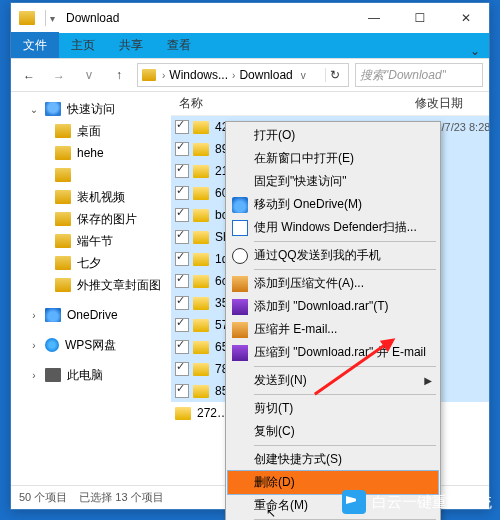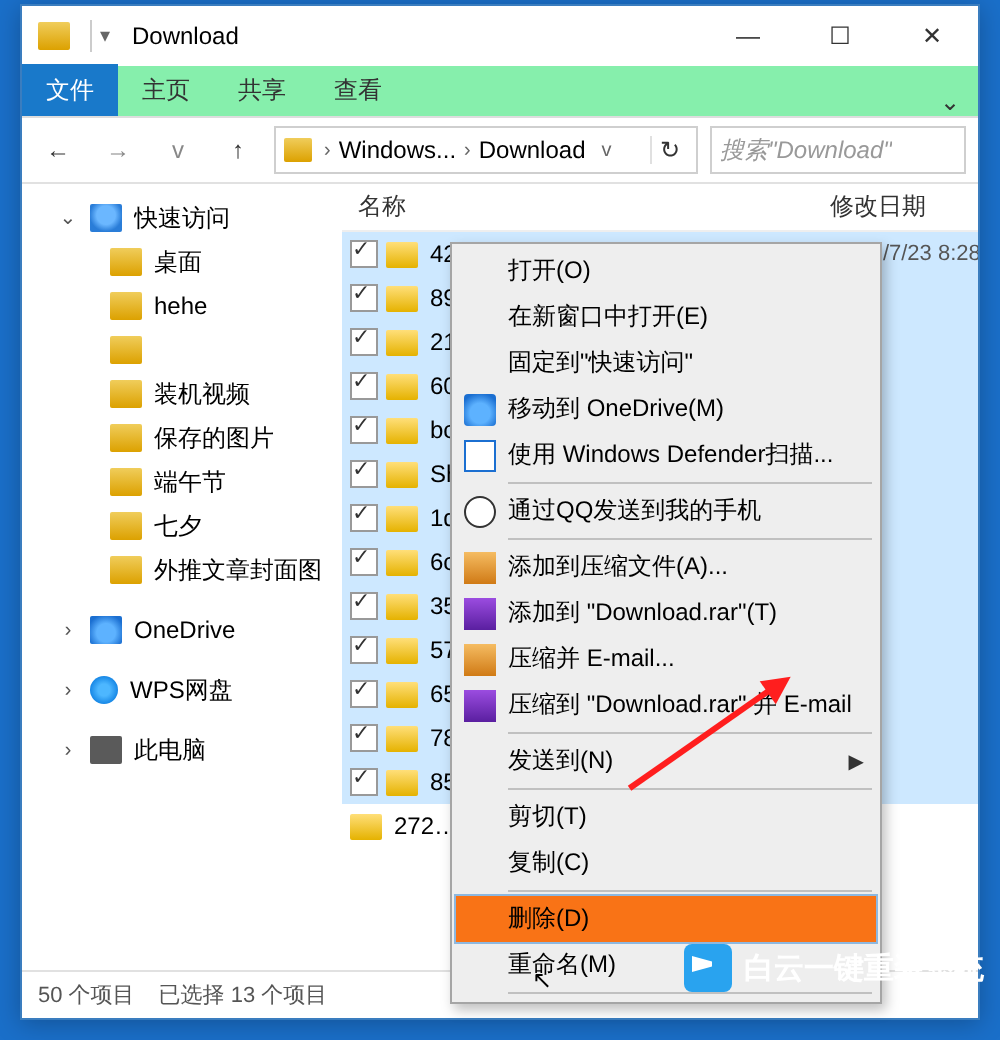--- a/index.html
+++ b/index.html
@@ -10,21 +10,21 @@
 
   
   .titlebar { height: 30px; display: flex; align-items: center; background: #fff; color: #000; }
   .titlebar .folder-ico { width: 16px; height: 14px; background: linear-gradient(#f0cd5b,#dca100); margin: 0 6px 0 8px; border-radius: 1px; }
   .titlebar .divider { width: 1px; height: 16px; background: #ccc; margin: 0 4px; }
   .titlebar .down-caret { width: 10px; color:#666; font-size:10px; margin-right:6px; }
   .titlebar .title { flex: 1; font-size: 12px; }
   .titlebar .winbtn { width: 46px; height: 30px; display: flex; align-items: center; justify-content: center; color: #333; font-size: 12px; }
 
   
-  .ribbon { display: flex; align-items: flex-end; height: 26px; background: #86efac; border-bottom: 1px solid #ddd; }
+  .ribbon { display: flex; align-items: flex-end; height: 26px; background: #0ea5e9; border-bottom: 1px solid #ddd; }
   .ribbon .file { background: #1979ca; color: #fff; padding: 4px 12px; height: 26px; display: flex; align-items: center; }
   .ribbon .tab { padding: 4px 12px; color: #333; }
   .ribbon .spacer { flex: 1; }
   .ribbon .expand { width: 28px; text-align: center; color: #333; }
 
   
   .addr-row { display: flex; align-items: center; height: 33px; padding: 4px 6px; gap: 6px; background: #fff; border-bottom: 1px solid #e1e1e1; }
   .nav-btn { width: 24px; height: 24px; display: flex; align-items: center; justify-content: center; color: #888; }
   .nav-btn.enabled { color: #333; }
   .addr-box { flex: 1; height: 24px; border: 1px solid #cfcfcf; display: flex; align-items: center; padding: 0 4px; background: #fff; overflow: hidden; white-space: nowrap; }
@@ -80,21 +80,21 @@
   .ico.arch-add { background: linear-gradient(#f5bc62,#d07a15); }
   .ico.arch-rar { background: linear-gradient(#9b4ce0,#5a1fa0); }
   .ico.mail { background: linear-gradient(#f5bc62,#d07a15); }
 
   
   .arrow { position: absolute; top: 368px; left: 307px; transform: rotate(145deg); pointer-events: none; }
   .arrow .shaft { width: 86px; height: 3px; background: #ff1e1e; }
   .arrow .head { width: 0; height: 0; border-top: 7px solid transparent; border-bottom: 7px solid transparent; border-right: 14px solid #ff1e1e; position: absolute; left: -12px; top: -6px; }
 
   
-  .watermark { position: absolute; bottom: 24px; right: 8px; display: flex; align-items: center; gap: 6px; color: #fff; font-weight: 700; font-size: 15px; }
+  .watermark { position: absolute; bottom: 6px; right: 8px; display: flex; align-items: center; gap: 6px; color: #fff; font-weight: 400; font-size: 15px; }
   .watermark .logo { width: 24px; height: 24px; background: #29a3ef; border-radius: 4px; position: relative; }
   .watermark .logo::after { content: ""; position: absolute; left: 4px; top: 6px; width: 10px; height: 8px; background: #fff; clip-path: polygon(0 0, 100% 35%, 100% 65%, 0 100%); }
 </style>
 </head>
 <body>
 <div class="desktop">
 
 <div class="window">
 
   <div class="titlebar">
@@ -339,20 +339,23 @@
         <span class="sub">▶</span>
       </div>
   <div class="sep"></div>
   <div class="item">
         <span>剪切(T)</span>
       </div>
   <div class="item">
         <span>复制(C)</span>
       </div>
   <div class="sep"></div>
+  <div class="item">
+        <span>创建快捷方式(S)</span>
+      </div>
   <div class="item hover">
         <span>删除(D)</span>
       </div>
   <div class="item">
         <span>重命名(M)</span>
         <span style="position:absolute; left:38px; top:12px; font-size:12px;">↖</span>
       </div>
   <div class="sep"></div>
 
 </div>

